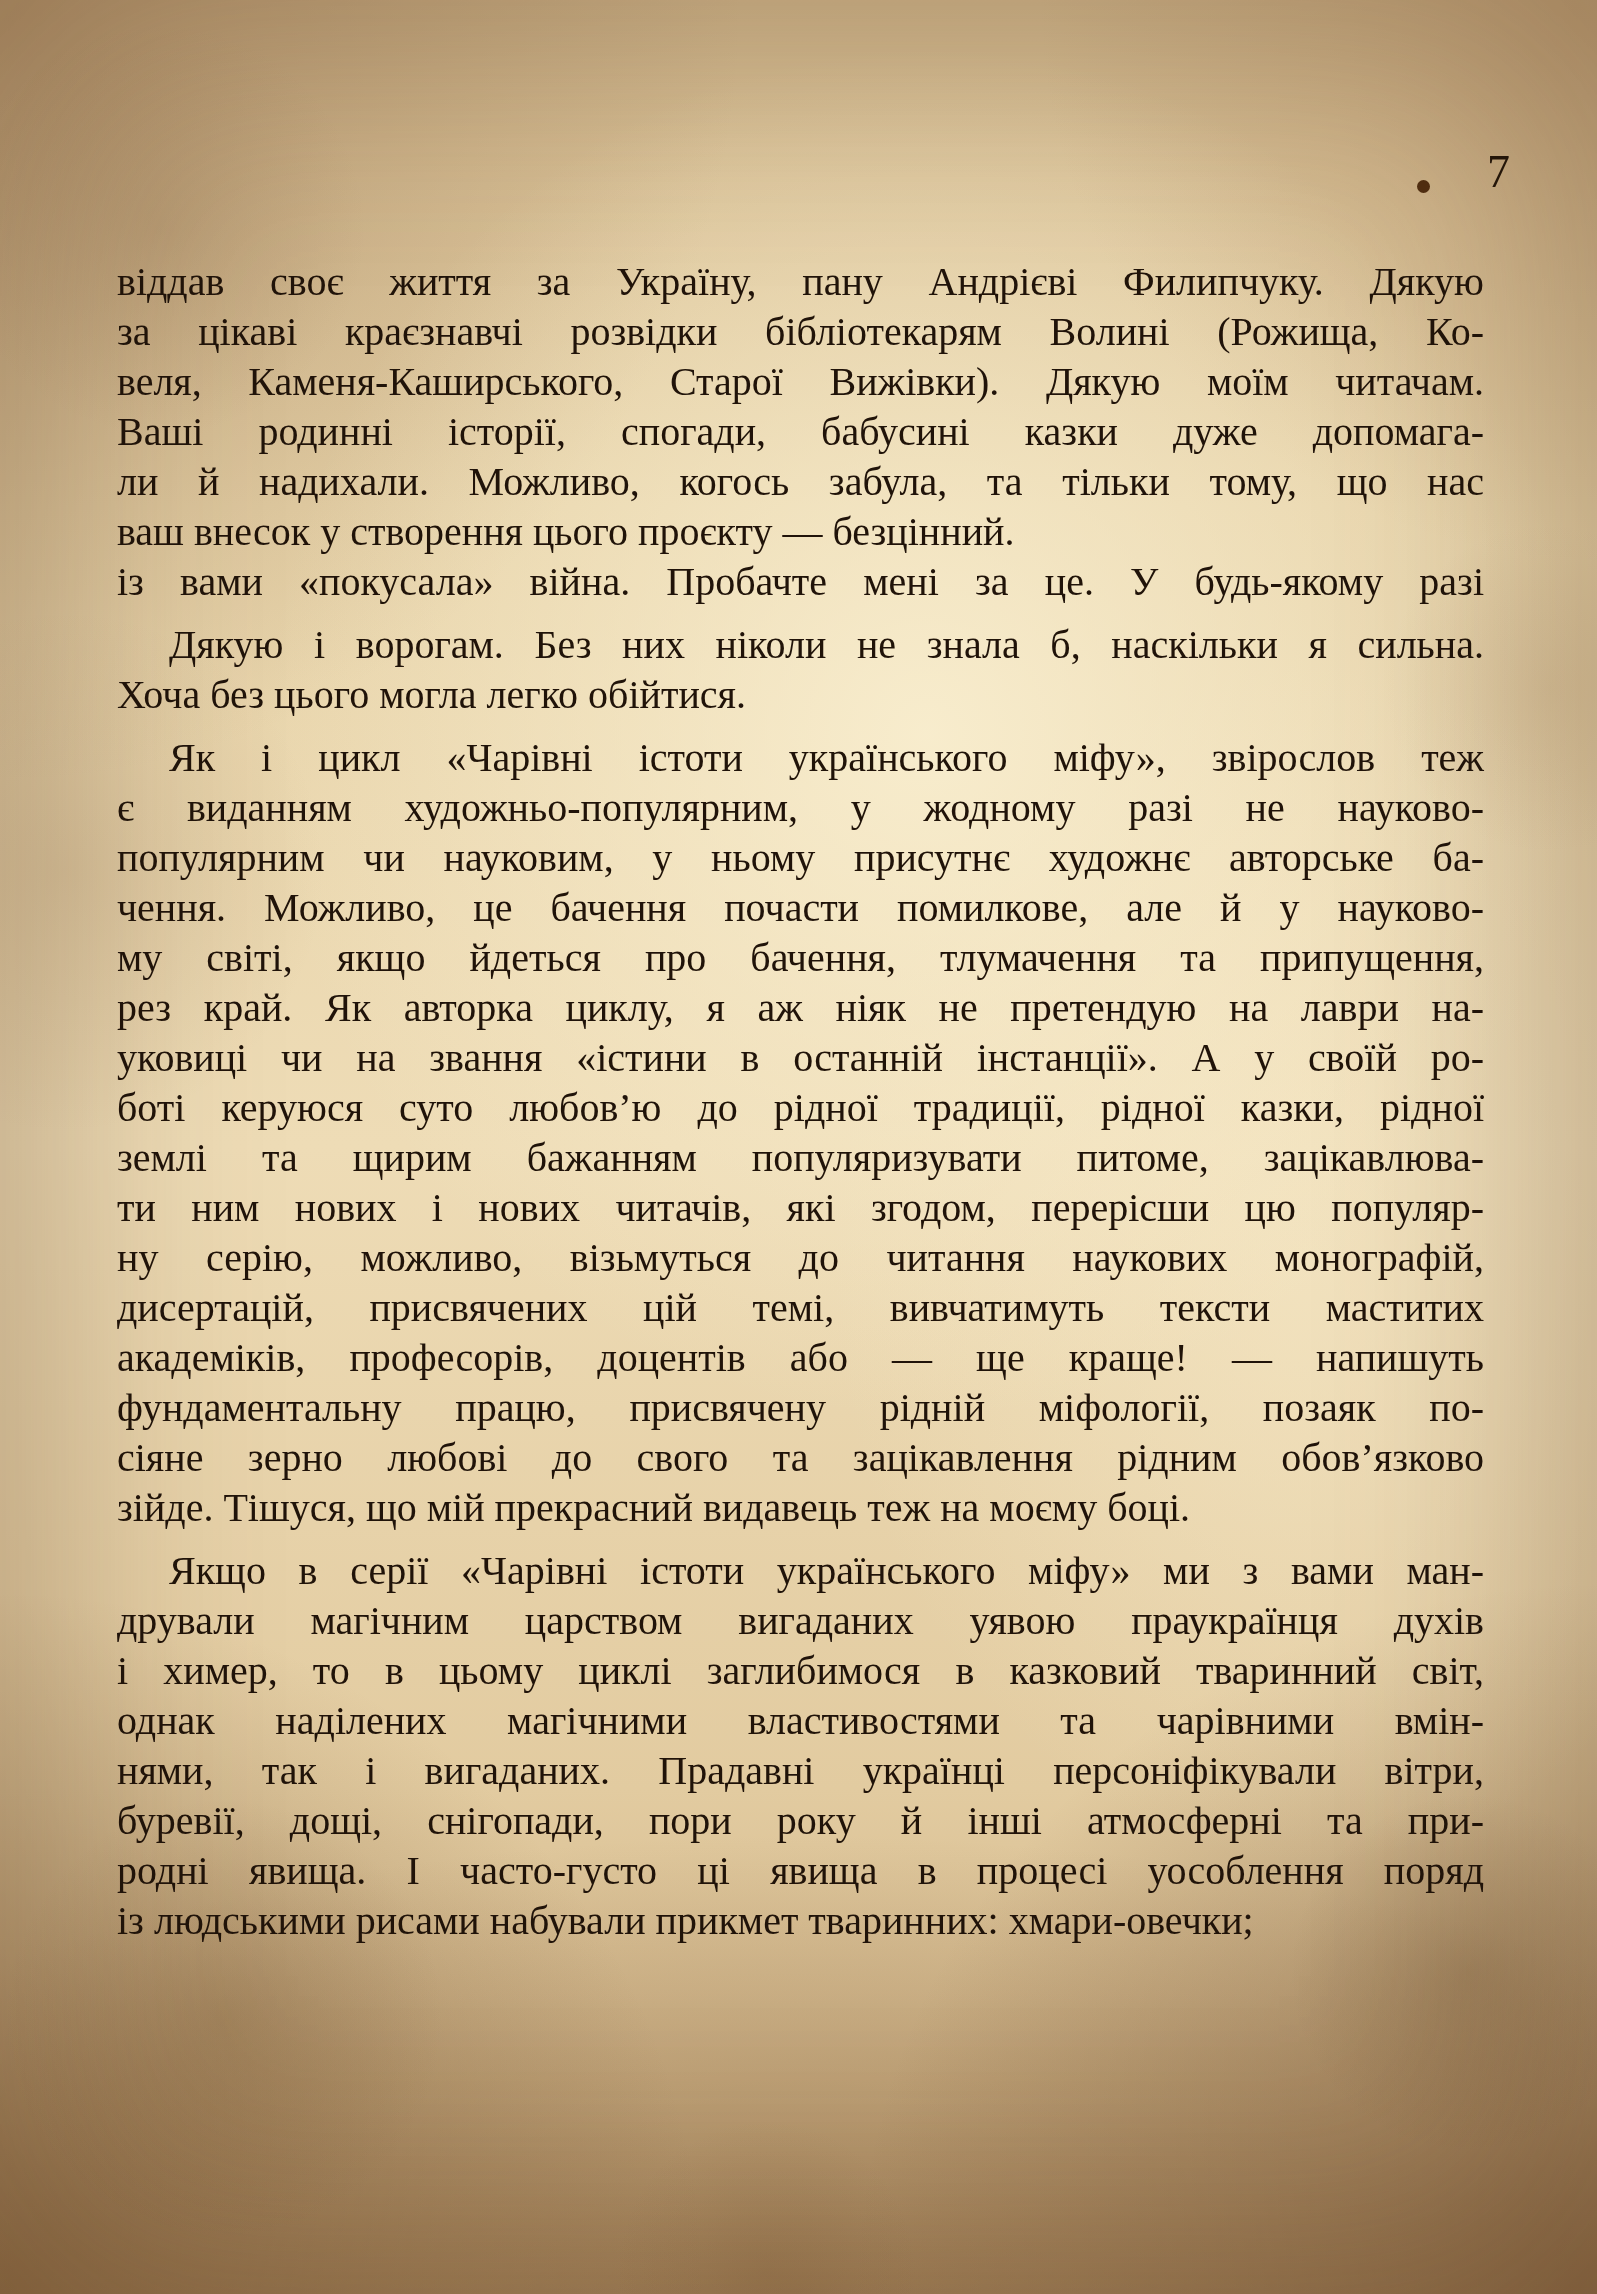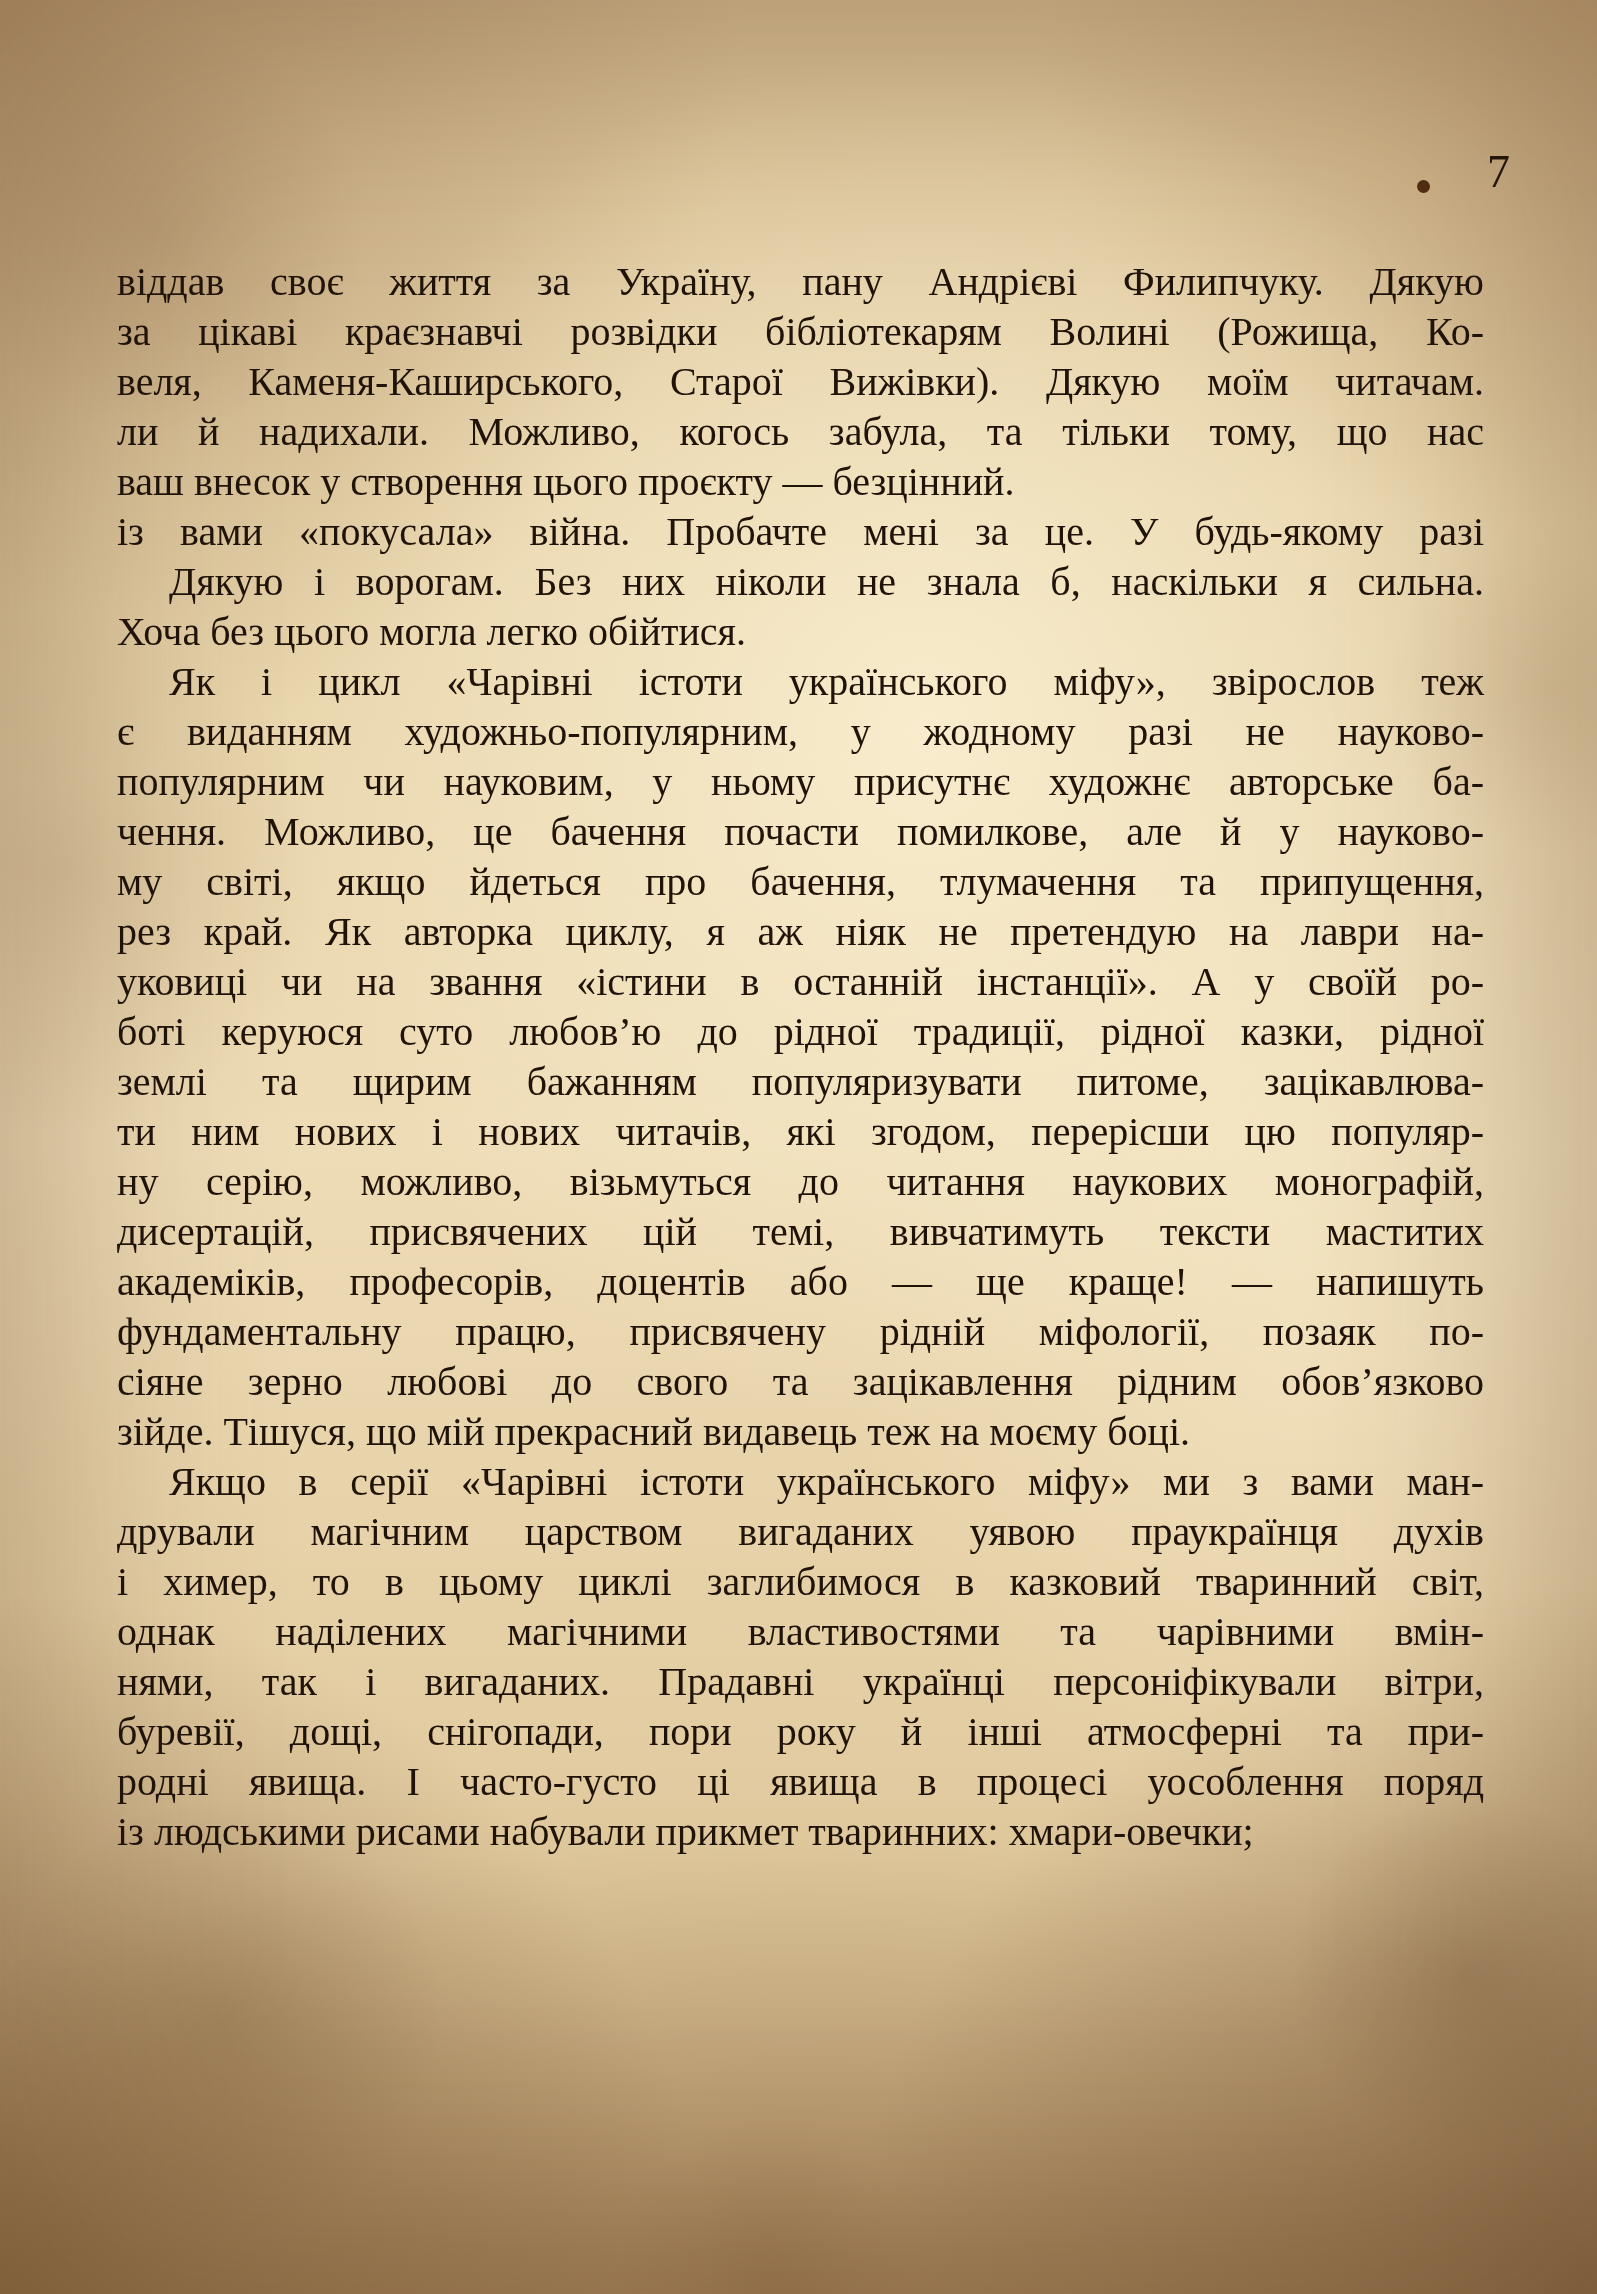--- a/index.html
+++ b/index.html
@@ -69,36 +69,38 @@
     line-height: 50px;
     color: #201309;
   }
   .line {
     text-align: justify;
     text-align-last: justify;
     white-space: normal;
   }
   .line.indent {
     text-indent: 52px;
+    margin-top: 13px;
   }
   .line.para-end {
     text-align-last: left;
   }
 </style>
 </head>
 <body>
 
 <div class="page">
   <span class="bullet"></span>
   <span class="pagenum">7</span>
   <main class="text-block">
 
   <div class="line">віддав своє життя за Україну, пану Андрієві Филипчуку. Дякую</div>
       <div class="line">за цікаві краєзнавчі розвідки бібліотекарям Волині (Рожища, Ко-</div>
       <div class="line">веля, Каменя-Каширського, Старої Вижівки). Дякую моїм читачам.</div>
+      <div class="line">Ваші родинні історії, спогади, бабусині казки дуже допомага-</div>
       <div class="line">ли й надихали. Можливо, когось забула, та тільки тому, що нас</div>
       <div class="line para-end">ваш внесок у створення цього проєкту — безцінний.</div>
       <div class="line">із вами «покусала» війна. Пробачте мені за це. У будь-якому разі</div>
       <div class="line indent">Дякую і ворогам. Без них ніколи не знала б, наскільки я сильна.</div>
       <div class="line para-end">Хоча без цього могла легко обійтися.</div>
       <div class="line indent">Як і цикл «Чарівні істоти українського міфу», звірослов теж</div>
       <div class="line">є виданням художньо-популярним, у жодному разі не науково-</div>
       <div class="line">популярним чи науковим, у ньому присутнє художнє авторське ба-</div>
       <div class="line">чення. Можливо, це бачення почасти помилкове, але й у науково-</div>
       <div class="line">му світі, якщо йдеться про бачення, тлумачення та припущення,</div>

